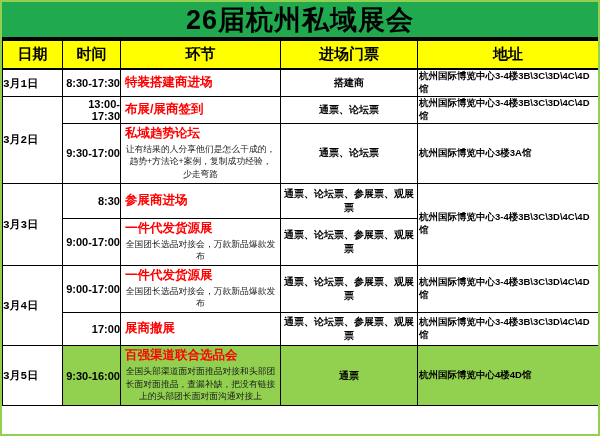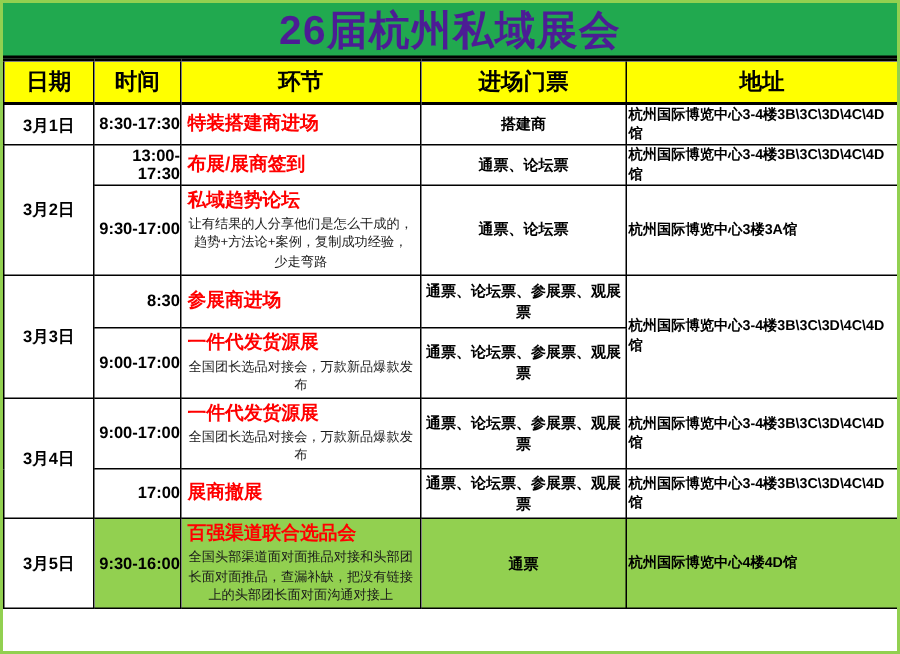--- a/index.html
+++ b/index.html
@@ -7,21 +7,21 @@
   body { font-family:"Liberation Sans","DejaVu Sans",sans-serif; }
   .sheet {
     width:600px; height:436px; margin:0 auto; background:#fff;
     border:2px solid var(--highlight_green,#92D050);
     overflow:hidden;
   }
   .banner-title {
     height:37px; background:var(--banner_green,#21A94F);
     border-bottom:2px solid #000;
     display:flex; align-items:center; justify-content:center;
-    font-size:27px; font-weight:bold; color:#4c1d95; letter-spacing:1px;
+    font-size:27px; font-weight:bold; color:#000000; letter-spacing:1px;
   }
   .banner-sub {
     height:36px; background:var(--band_green,#A9D08E);
     border-bottom:2px solid #000;
     display:flex; align-items:center; justify-content:center;
     font-size:19px; font-weight:bold; color:#000; letter-spacing:1px;
   }
   .banner-info {
     height:24px; background:var(--light_green,#E2EFDA);
     border-bottom:1px solid #444;
@@ -34,22 +34,22 @@
   table.schedule th, table.schedule td {
     border:1px solid #000; overflow:hidden;
   }
   table.schedule thead th {
     background:var(--header_yellow,#FFFF00);
     height:29px; font-size:15px; font-weight:bold; color:#000;
     border-top:2px solid #000; border-bottom:2px solid #000;
     text-align:center; vertical-align:middle;
   }
   td.c-date {
-    text-align:center; vertical-align:middle;
-    font-size:11px; font-weight:bold; background:#fff;
+    vertical-align:middle;
+    font-size:11px; font-weight:bold; background:#fff;font-family:Liberation Mono, monospace;
   }
   td.c-time {
     text-align:right; vertical-align:middle;
     font-size:11px; font-weight:bold;
   }
   td.c-stage { vertical-align:middle; padding:2px 4px; }
   .stage-title {
     color:var(--accent_red,#FF0000); font-weight:bold; font-size:12.5px;
     line-height:1.25; text-align:left;
   }

